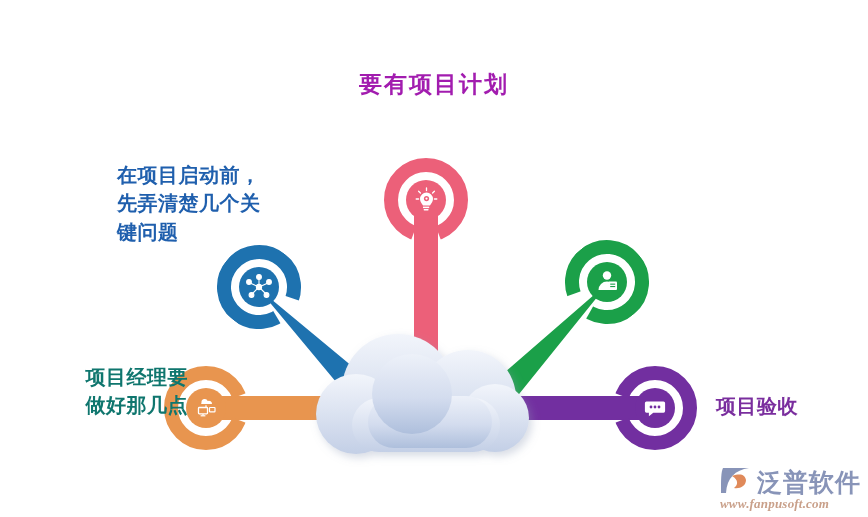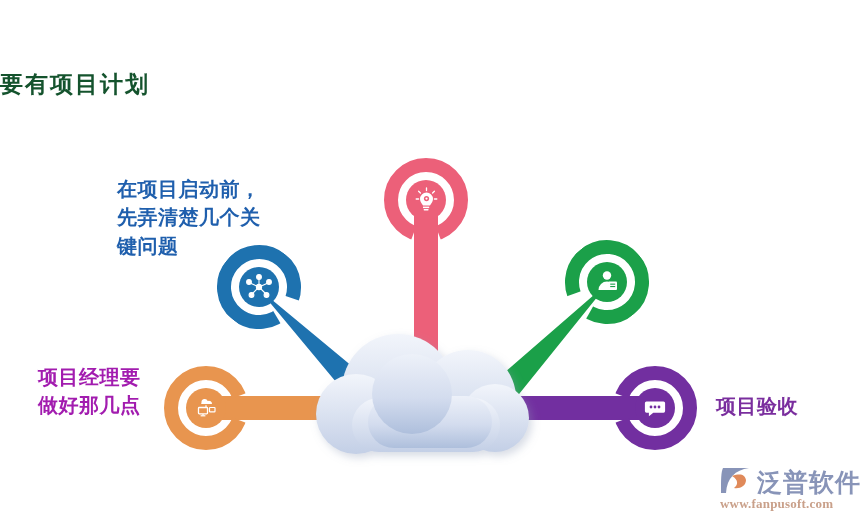--- a/index.html
+++ b/index.html
@@ -31,45 +31,46 @@
     position: absolute;
     font-weight: bold;
     white-space: pre-line;
     line-height: 1.42;
     letter-spacing: 0.5px;
   }
   #title-text {
     left: 0;
     top: 68px;
     width: 868px;
-    text-align: left;
+    text-align: center;
     font-size: 23px;
-    color: #14532d;
+    color: #a21caf;
     letter-spacing: 2px;
   }
   #label-blue {
     left: 117px;
-    top: 175px;
+    top: 161px;
     width: 190px;
     font-size: 20px;
     color: #1F5FAD;
   }
   #label-green {
     left: 643px;
     top: 165px;
     width: 210px;
     font-size: 20px;
     color: #109A44;
   }
   #label-orange {
     left: 38px;
     top: 363px;
     width: 150px;
     font-size: 20px;
-    color: #a21caf;
+    color: #0f766e;
+    text-align: right;
   }
   #label-purple {
     left: 716px;
     top: 392px;
     width: 170px;
     font-size: 20px;
     color: #7A2E9E;
   }
   #brand-logo {
     position: absolute;
@@ -91,20 +92,21 @@
   #brand-url {
     position: absolute;
     left: 1px;
     top: 30px;
     font-size: 13px;
     font-weight: bold;
     color: #C9A08A;
     font-family: "Liberation Serif", "DejaVu Serif", serif;
     letter-spacing: 0.2px;
     white-space: nowrap;
+    font-style: italic;
   }
 </style>
 </head>
 <body>
 
 <div id="stage">
 
   <svg id="diagram-svg" viewBox="0 0 868 517" xmlns="http://www.w3.org/2000/svg">
     <defs>
       <linearGradient id="cloudGrad" x1="0" y1="0" x2="0" y2="1">

